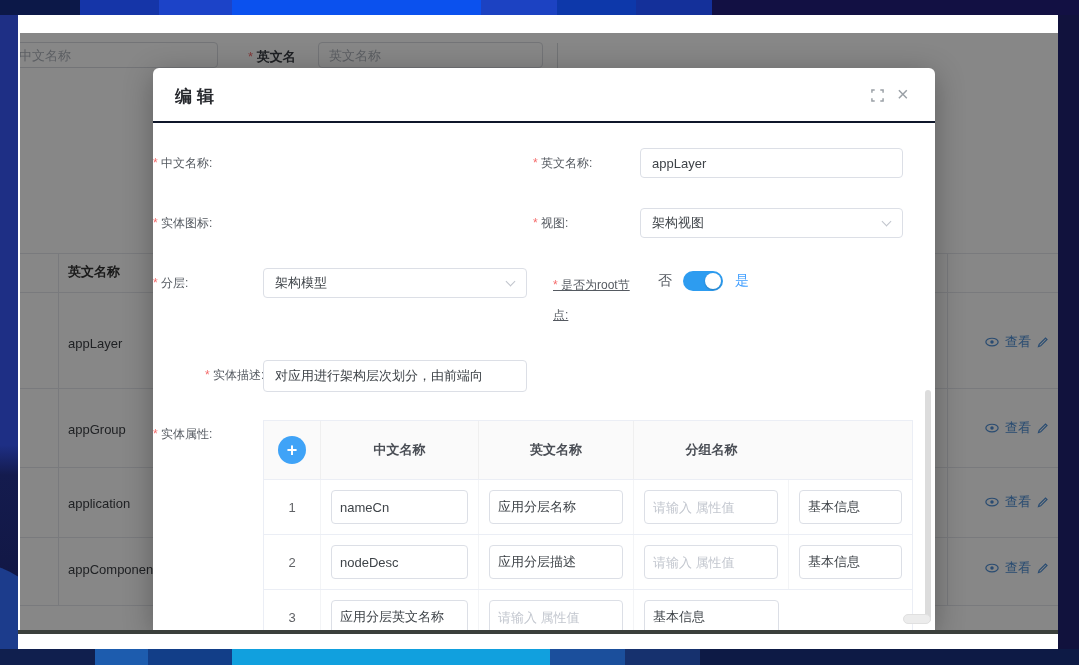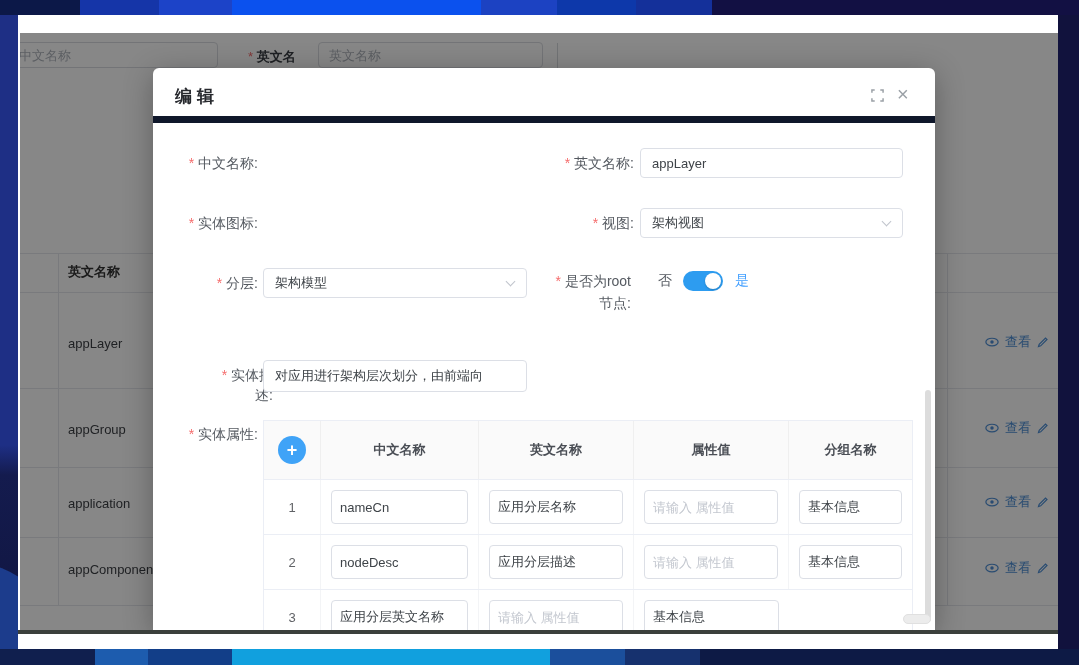--- a/index.html
+++ b/index.html
@@ -43,27 +43,27 @@
   .bg-td { position:absolute; left:48px; font-size:13px; color:#3c3f44; }
   .act { position:absolute; left:965px; display:flex; align-items:center; gap:6px;
     color:#4e8fd6; font-size:13px; cursor:pointer; }
   .act svg { display:block; }
 
   .overlay { position:absolute; inset:0; z-index:2; background:rgba(0,0,0,0.47); }
 
   
   .modal { position:absolute; left:133px; top:35px; width:782px; height:562px; z-index:3;
     background:#fff; border-radius:6px 6px 0 0; overflow:hidden; box-shadow:0 6px 30px rgba(0,0,0,.3); }
-  .m-header { position:absolute; left:0; top:0; width:100%; height:55px; border-bottom:7px solid #0f172a; }
+  .m-header { position:absolute; left:0; top:0; width:100%; height:55px; border-bottom:2px solid #0f172a; }
   .m-title { position:absolute; left:22px; top:17px; font-size:17px; font-weight:bold;
     letter-spacing:5px; color:#27292e; }
   .icon-btn { position:absolute; cursor:pointer; color:#9aa0a6; }
   .m-close { left:744px; top:16px; font-size:20px; font-weight:300; line-height:20px; }
 
-  .lbl { position:absolute; text-align:right; font-size:14px; color:#555a61; line-height:20px; }
+  .lbl { position:absolute; text-align:left; font-size:12px; color:#555a61; line-height:20px; }
   .lbl::before { content:"* "; color:#f56c6c; }
   .ipt { position:absolute; height:30px; border:1px solid #dcdfe6; border-radius:4px; background:#fff;
     font-size:13px; color:#3e4348; padding:0 11px; outline:none; font-family:inherit; }
   .ipt::placeholder { color:#c3c7cf; }
   .sel { position:absolute; height:30px; border:1px solid #dcdfe6; border-radius:4px; background:#fff;
     font-size:13px; color:#3e4348; line-height:28px; padding:0 11px; cursor:pointer; }
   .chev { position:absolute; right:12px; top:9px; width:7px; height:7px;
     border-right:1.4px solid #c0c4cc; border-bottom:1.4px solid #c0c4cc; transform:rotate(45deg); }
   .addon { position:absolute; right:0; top:0; width:34px; height:28px; background:#f0f2f5;
     border-left:1px solid #dcdfe6; border-radius:0 3px 3px 0; cursor:pointer; }
@@ -200,40 +200,39 @@
       <div class="sel" style="left:487px; top:140px; width:263px;">
         <span>架构视图</span>
         <span class="chev"></span>
       </div>
 
       <div class="lbl" style="left:0; top:205px; width:105px;">分层:</div>
       <div class="sel" style="left:110px; top:200px; width:264px;">
         <span>架构模型</span>
         <span class="chev"></span>
       </div>
-      <div class="lbl" style="left:400px; top:202px; width:78px; word-break:break-all; line-height:22px;">是否为root节点:</div>
+      <div class="lbl" style="left:400px; top:202px; width:78px; word-break:break-all; line-height:30px;text-decoration:underline;">是否为root节点:</div>
       <span class="sw-off" style="left:505px; top:204px;">否</span>
       <div class="switch" style="left:530px; top:203px;">
         <div class="knob"></div>
       </div>
       <span class="sw-on" style="left:582px; top:204px;">是</span>
 
       <div class="lbl" style="left:15px; top:297px; width:105px;padding-left:37px;">实体描述:</div>
       <input class="ipt" style="left: 110px; top: 292px; width: 264px; height: 32px;" value="对应用进行架构层次划分，由前端向">
 
       <div class="lbl" style="left:0; top:356px; width:105px;">实体属性:</div>
 
       <div class="attr-table">
         <div class="at-head">
           <div>
               <span class="add-btn"></span>
             </div>
           <div>中文名称</div>
           <div>英文名称</div>
-          <div>属性值</div>
           <div>分组名称</div>
         </div>
 
         <div class="at-row">
           <div class="at-cell">1</div>
           <div class="at-cell">
               <input class="ipt" value="nameCn" style="">
             </div>
           <div class="at-cell">
               <input class="ipt" value="应用分层名称" style="">

